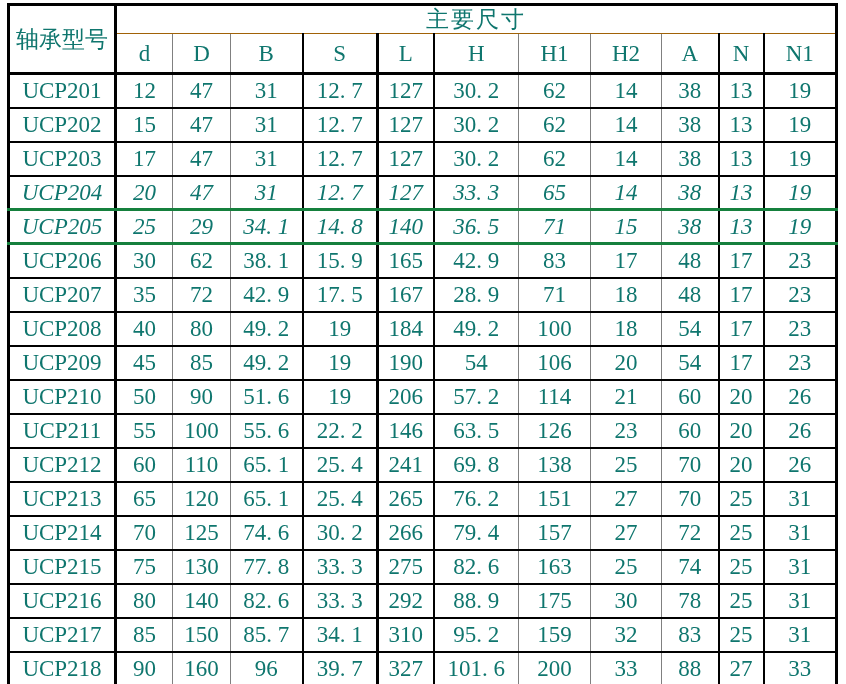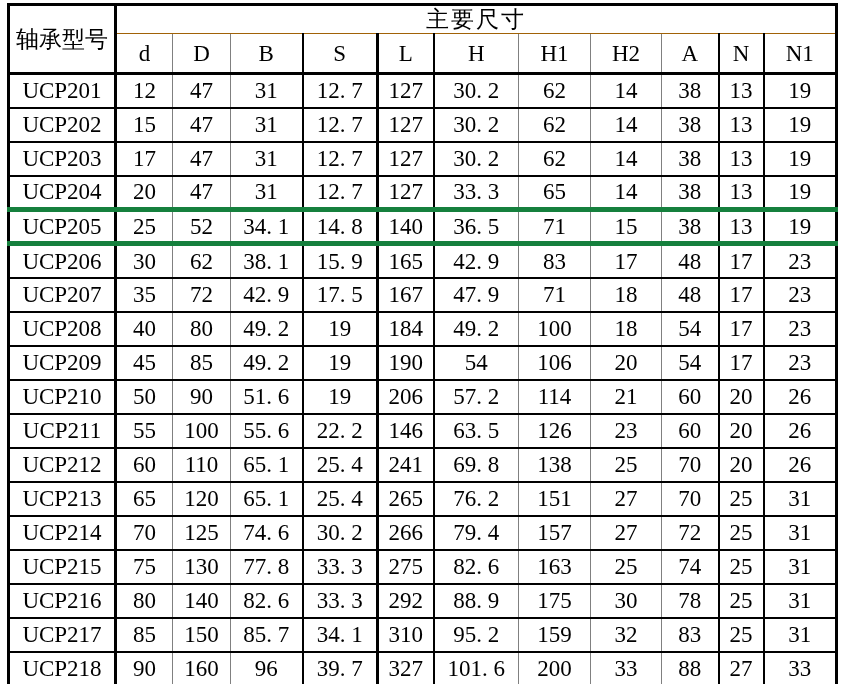--- a/index.html
+++ b/index.html
@@ -8,21 +8,21 @@
     background: #ffffff;
     width: 846px;
     height: 684px;
     overflow: hidden;
   }
   .page {
     position: relative;
     width: 846px;
     height: 684px;
     font-family: "Liberation Serif", "DejaVu Serif", serif;
-    color: #000000;
+    color: #0f766e;
   }
   table.spec {
     position: absolute;
     left: 7px;
     top: 3px;
     border-collapse: collapse;
     table-layout: fixed;
     width: 828px;
     border: 3px solid #000000;
   }
@@ -46,21 +46,21 @@
   }
   th.dims-header {
     font-size: 24px;
     border-bottom: 1px solid #a16207;
     letter-spacing: 2px;
   }
   tr.letters-row th { border-bottom: 3px solid #000; }
   
   tbody tr { height: 34px; }
   tbody td { border-bottom: 2px solid #000; }
-  tbody tr.thick-bottom td { border-bottom: 5px solid #15803d; }
+  tbody tr.thick-bottom td { border-bottom: 3px solid #15803d; font-style: italic; }
   
   .c0  { border-right: 3px solid #000; }
   .c1  { border-right: 1px solid #808080; }
   .c2  { border-right: 1px solid #808080; }
   .c3  { border-right: 2px solid #000; }
   .c4  { border-right: 3px solid #000; }
   .c5  { border-right: 2px solid #000; }
   .c6  { border-right: 1px solid #808080; }
   .c7  { border-right: 1px solid #808080; }
   .c8  { border-right: 1px solid #808080; }
@@ -159,21 +159,21 @@
           <td class="c6">33. 3</td>
           <td class="c7">65</td>
           <td class="c8">14</td>
           <td class="c9">38</td>
           <td class="c10">13</td>
           <td class="c11">19</td>
         </tr>
         <tr class="thick-bottom">
           <td class="c0">UCP205</td>
           <td class="c1">25</td>
-          <td class="c2">52</td>
+          <td class="c2">29</td>
           <td class="c3">34. 1</td>
           <td class="c4">14. 8</td>
           <td class="c5">140</td>
           <td class="c6">36. 5</td>
           <td class="c7">71</td>
           <td class="c8">15</td>
           <td class="c9">38</td>
           <td class="c10">13</td>
           <td class="c11">19</td>
         </tr>
@@ -191,21 +191,21 @@
           <td class="c10">17</td>
           <td class="c11">23</td>
         </tr>
         <tr>
           <td class="c0">UCP207</td>
           <td class="c1">35</td>
           <td class="c2">72</td>
           <td class="c3">42. 9</td>
           <td class="c4">17. 5</td>
           <td class="c5">167</td>
-          <td class="c6">47. 9</td>
+          <td class="c6">28. 9</td>
           <td class="c7">71</td>
           <td class="c8">18</td>
           <td class="c9">48</td>
           <td class="c10">17</td>
           <td class="c11">23</td>
         </tr>
         <tr>
           <td class="c0">UCP208</td>
           <td class="c1">40</td>
           <td class="c2">80</td>

